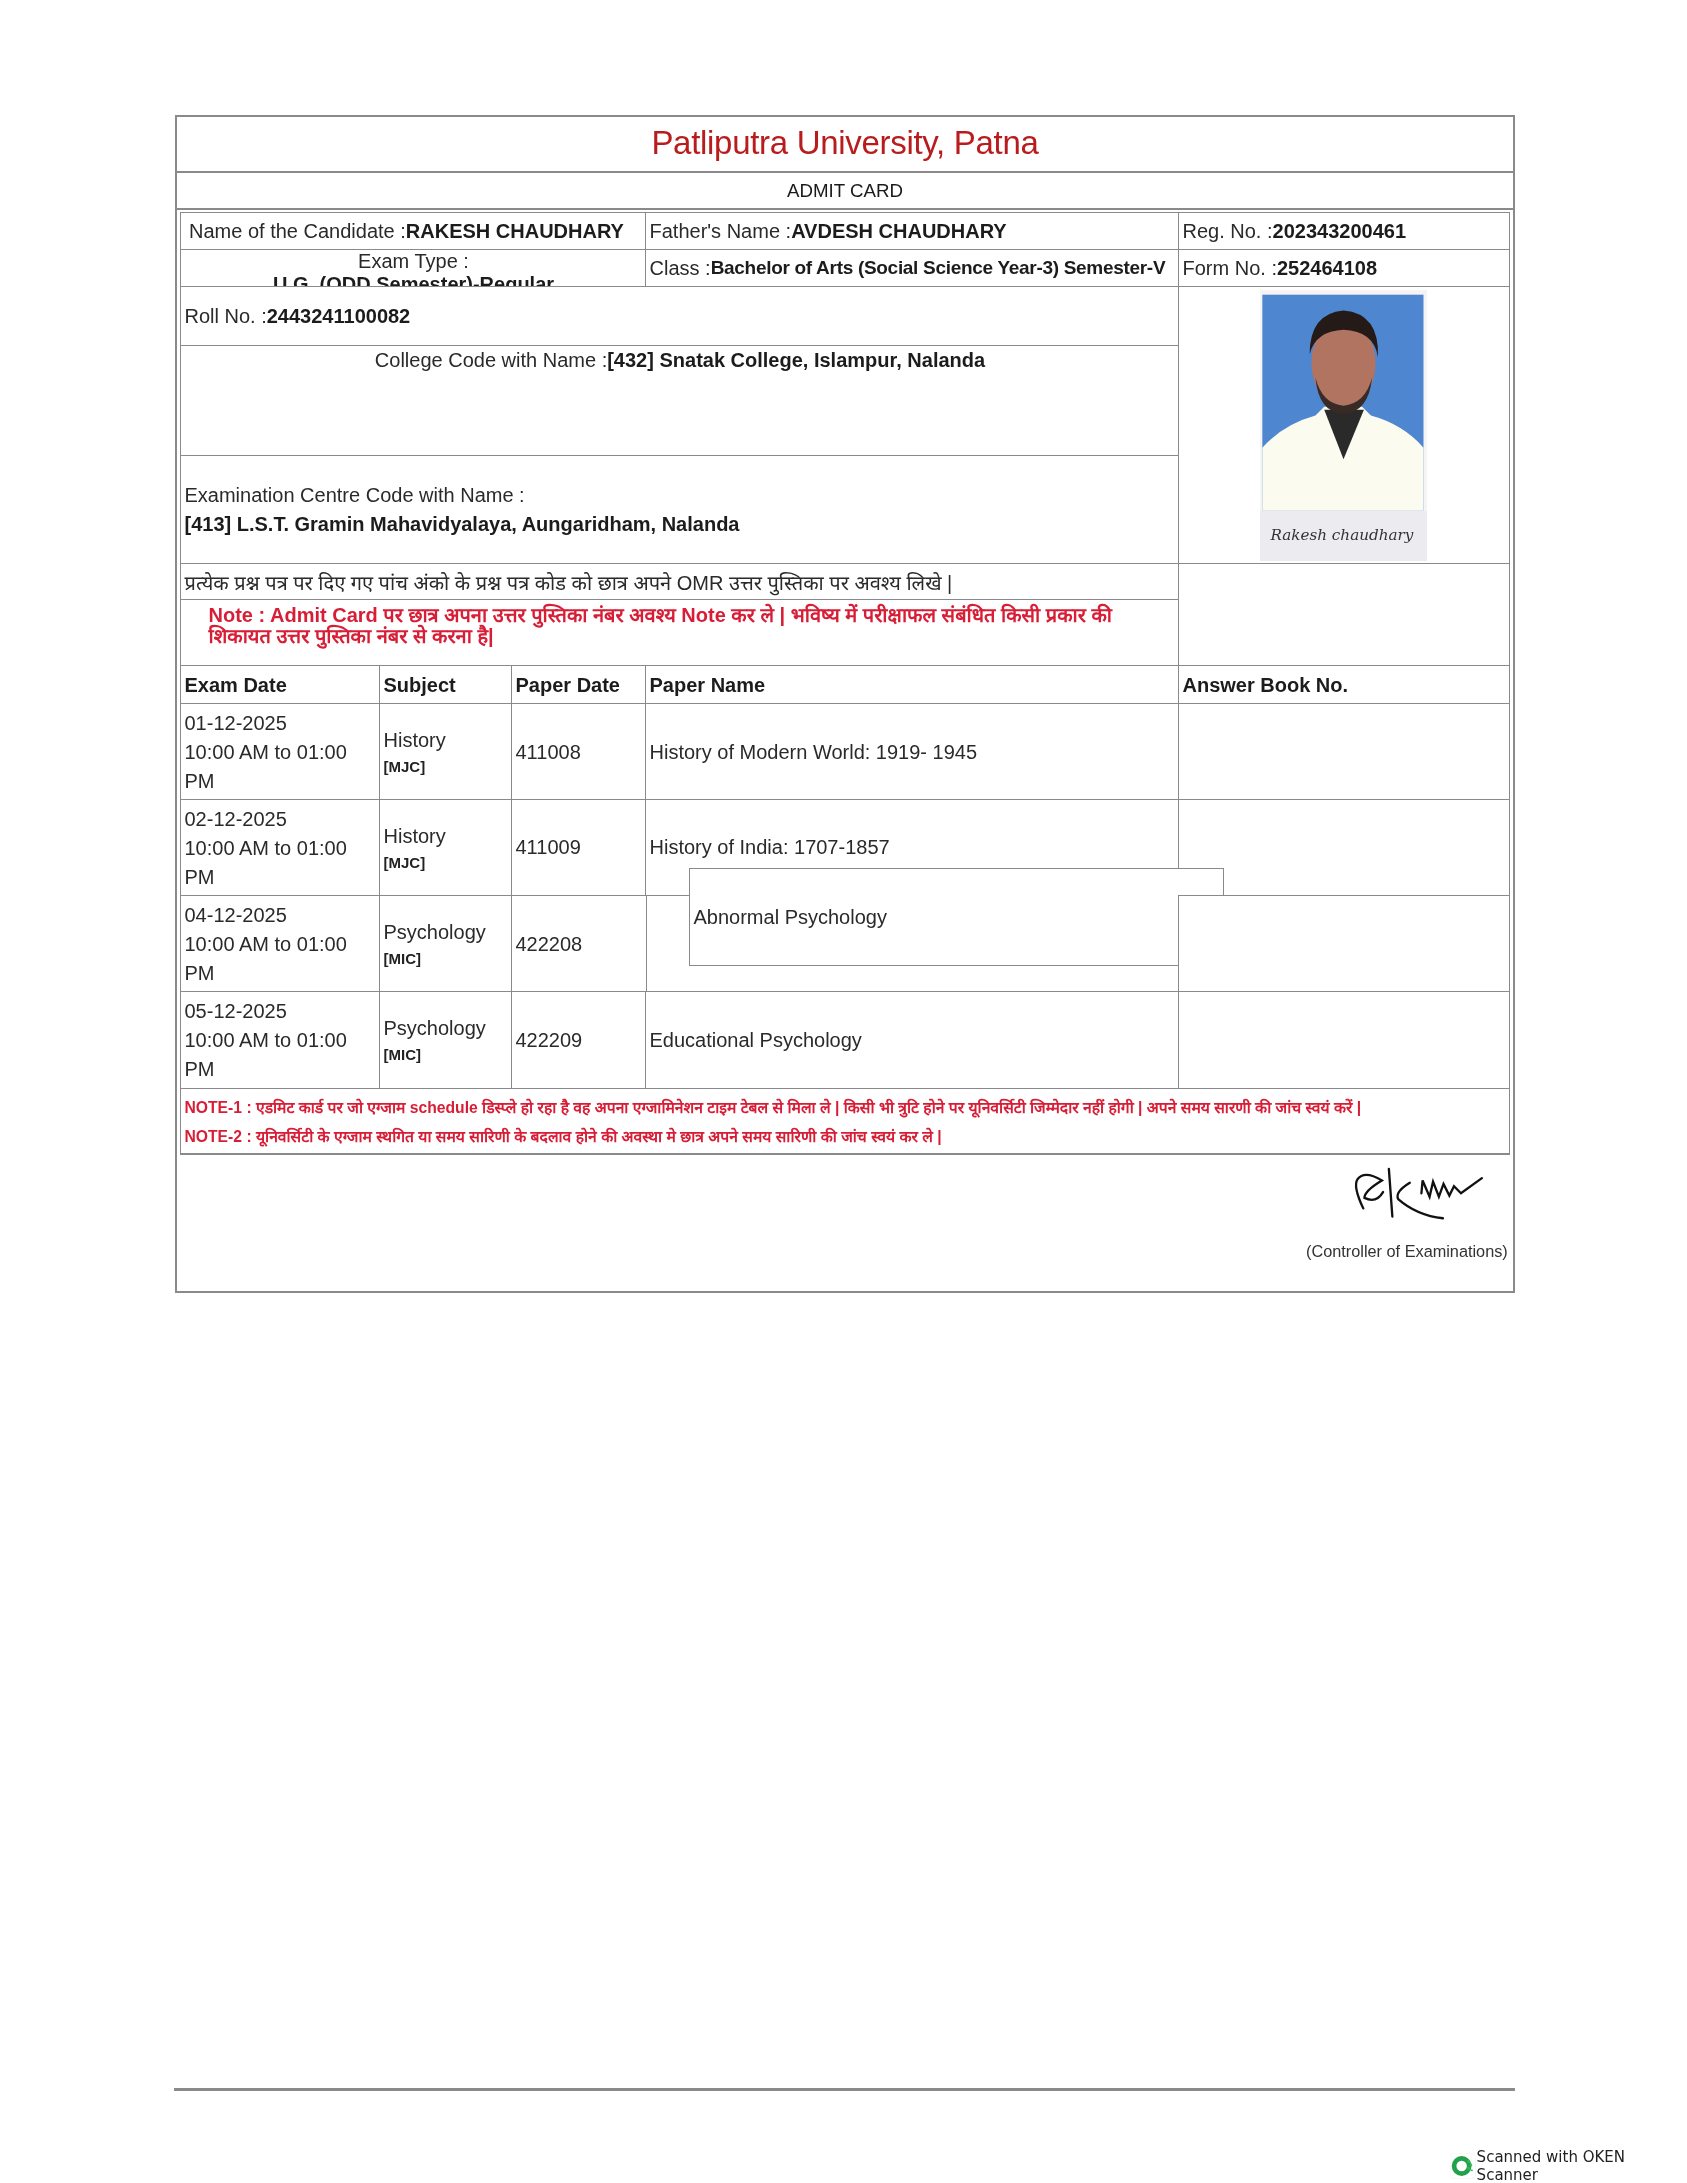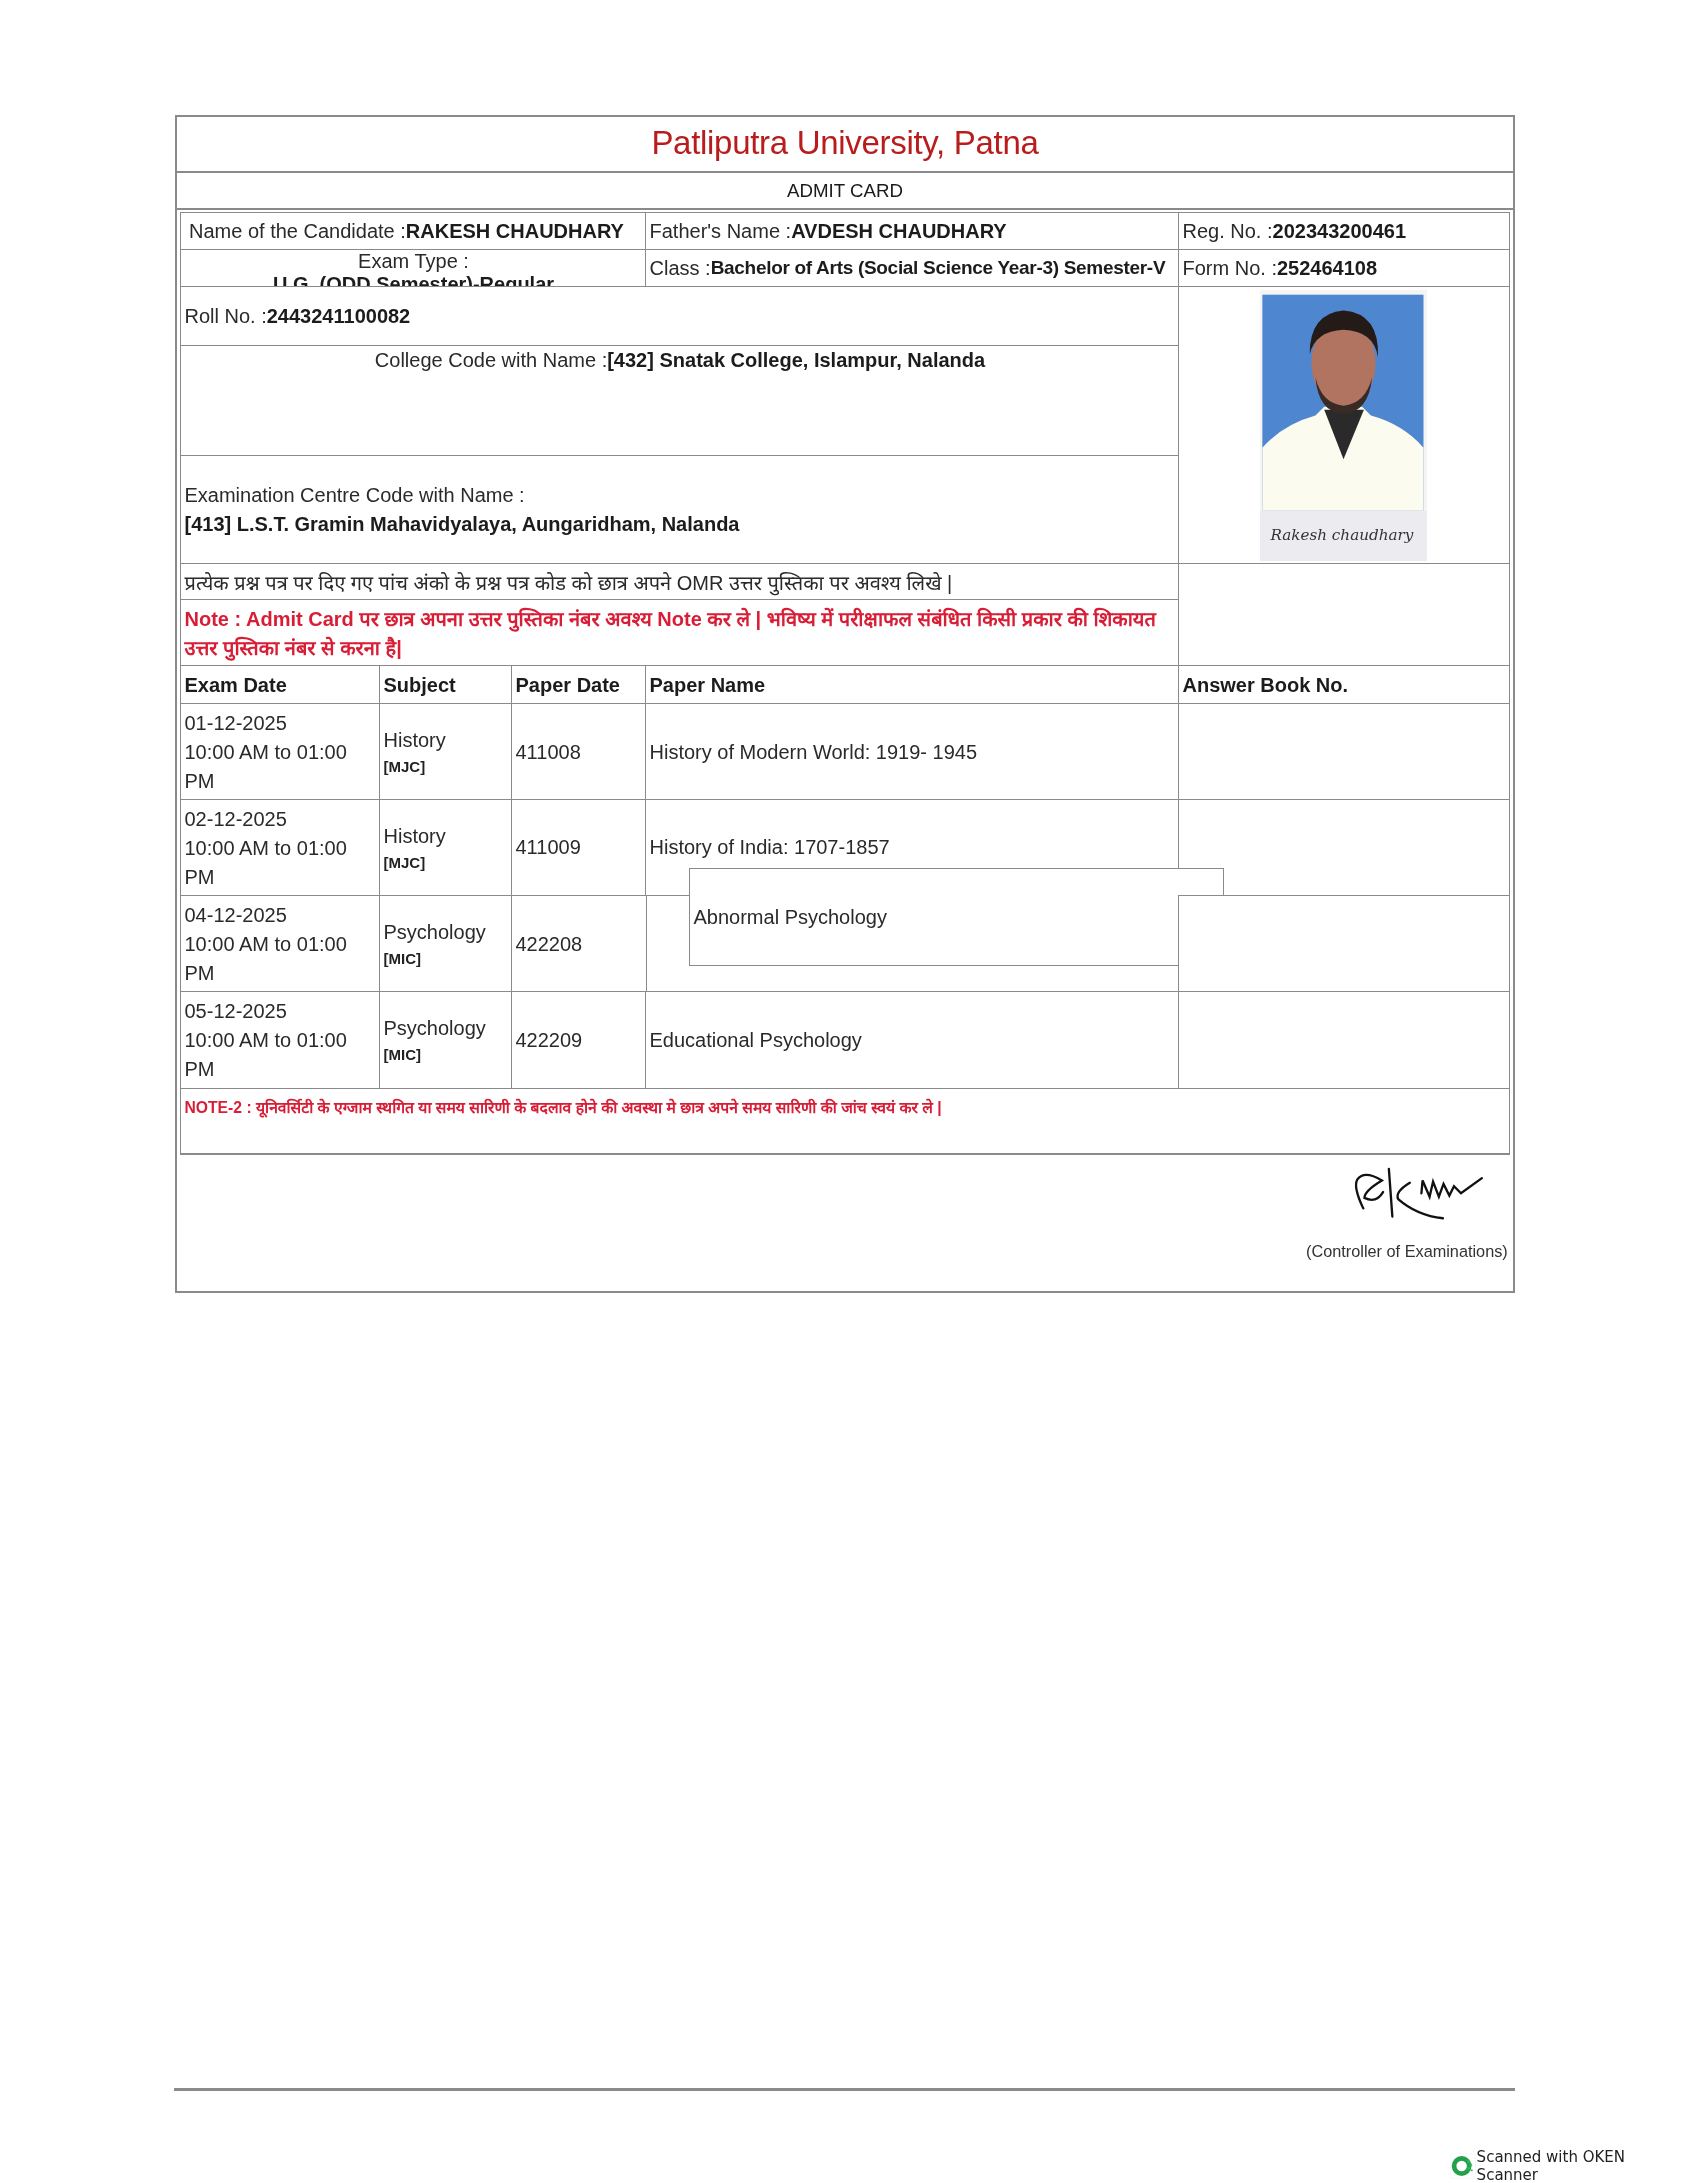--- a/index.html
+++ b/index.html
@@ -91,21 +91,21 @@
     <path d="M95 150 Q100 210 143 212 Q186 210 192 150 Q180 195 143 198 Q106 195 95 150 Z" fill="#3a2a26"></path>
     <rect x="0" y="378" width="286" height="86" fill="#ececf0"></rect>
     <text x="18" y="428" font-family="DejaVu Serif, serif" font-style="italic" font-size="26" fill="#333">Rakesh chaudhary</text>
   </svg>
 </div>
 
 <div class="cell mid" style="left:180px;top:563px;width:1000px;height:38px;">
   <span>प्रत्येक प्रश्न पत्र पर दिए गए पांच अंको के प्रश्न पत्र कोड को छात्र अपने OMR उत्तर पुस्तिका पर अवश्य लिखे |</span>
 </div>
 <div class="cell" style="left:180px;top:599px;width:1000px;height:68px;padding-top:4.7px;">
-  <div class="red" style="line-height:29px;">Note : Admit Card पर छात्र अपना उत्तर पुस्तिका नंबर अवश्य Note कर ले | भविष्य में परीक्षाफल संबंधित किसी प्रकार की शिकायत उत्तर पुस्तिका नंबर से करना है|</div>
+  <div class="red" style="line-height:21px;margin-left:24px;">Note : Admit Card पर छात्र अपना उत्तर पुस्तिका नंबर अवश्य Note कर ले | भविष्य में परीक्षाफल संबंधित किसी प्रकार की शिकायत उत्तर पुस्तिका नंबर से करना है|</div>
 </div>
 <div class="cell" style="left:1178px;top:563px;width:332px;height:104px;"></div>
 
 <div>
   <div class="cell mid val" style="left:180px;top:665px;width:201px;height:40px;">Exam Date</div>
   <div class="cell mid val" style="left:379px;top:665px;width:134px;height:40px;">Subject</div>
   <div class="cell mid val" style="left:511px;top:665px;width:136px;height:40px;">Paper Date</div>
   <div class="cell mid val" style="left:645px;top:665px;width:535px;height:40px;">Paper Name</div>
   <div class="cell mid val" style="left:1178px;top:665px;width:332px;height:40px;">Answer Book No.</div>
 
@@ -156,20 +156,21 @@
   <div class="cell" style="left:379px;top:991px;width:134px;height:98px;display:flex;flex-direction:column;justify-content:center;">
     <div class="stack">Psychology</div>
     <div class="tag" style="line-height:23px;">[MIC]</div>
   </div>
   <div class="cell mid" style="left:511px;top:991px;width:136px;height:98px;">422209</div>
   <div class="cell mid" style="left:645px;top:991px;width:535px;height:98px;">Educational Psychology</div>
   <div class="cell mid" style="left:1178px;top:991px;width:332px;height:98px;"></div>
 </div>
 
 <div class="cell" style="left:180px;top:1088px;width:1330px;height:67px;padding-top:3.5px;border-bottom-width:2.9px;">
+  <div class="red note-small">NOTE-1 : एडमिट कार्ड पर जो एग्जाम schedule डिस्प्ले हो रहा है वह अपना एग्जामिनेशन टाइम टेबल से मिला ले | किसी भी त्रुटि होने पर यूनिवर्सिटी जिम्मेदार नहीं होगी | अपने समय सारणी की जांच स्वयं करें |</div>
   <div class="red note-small">NOTE-2 : यूनिवर्सिटी के एग्जाम स्थगित या समय सारिणी के बदलाव होने की अवस्था मे छात्र अपने समय सारिणी की जांच स्वयं कर ले |</div>
 </div>
 
 <svg class="abs" style="left:1347px;top:1163px;" width="157" height="64" viewBox="0 0 270 110">
   <g fill="none" stroke="#111" stroke-width="4" stroke-linecap="round">
     <path d="M28 78 Q10 40 18 28 Q30 12 60 30 Q30 48 30 60 Q50 70 62 50"></path>
     <path d="M72 10 L78 92"></path>
     <path d="M108 34 Q82 50 88 62 Q120 90 165 95"></path>
     <path d="M128 52 L130 30 L142 58 L148 32 L158 58 L166 36 L176 56 L184 40 L196 52 L232 26"></path>
   </g>

